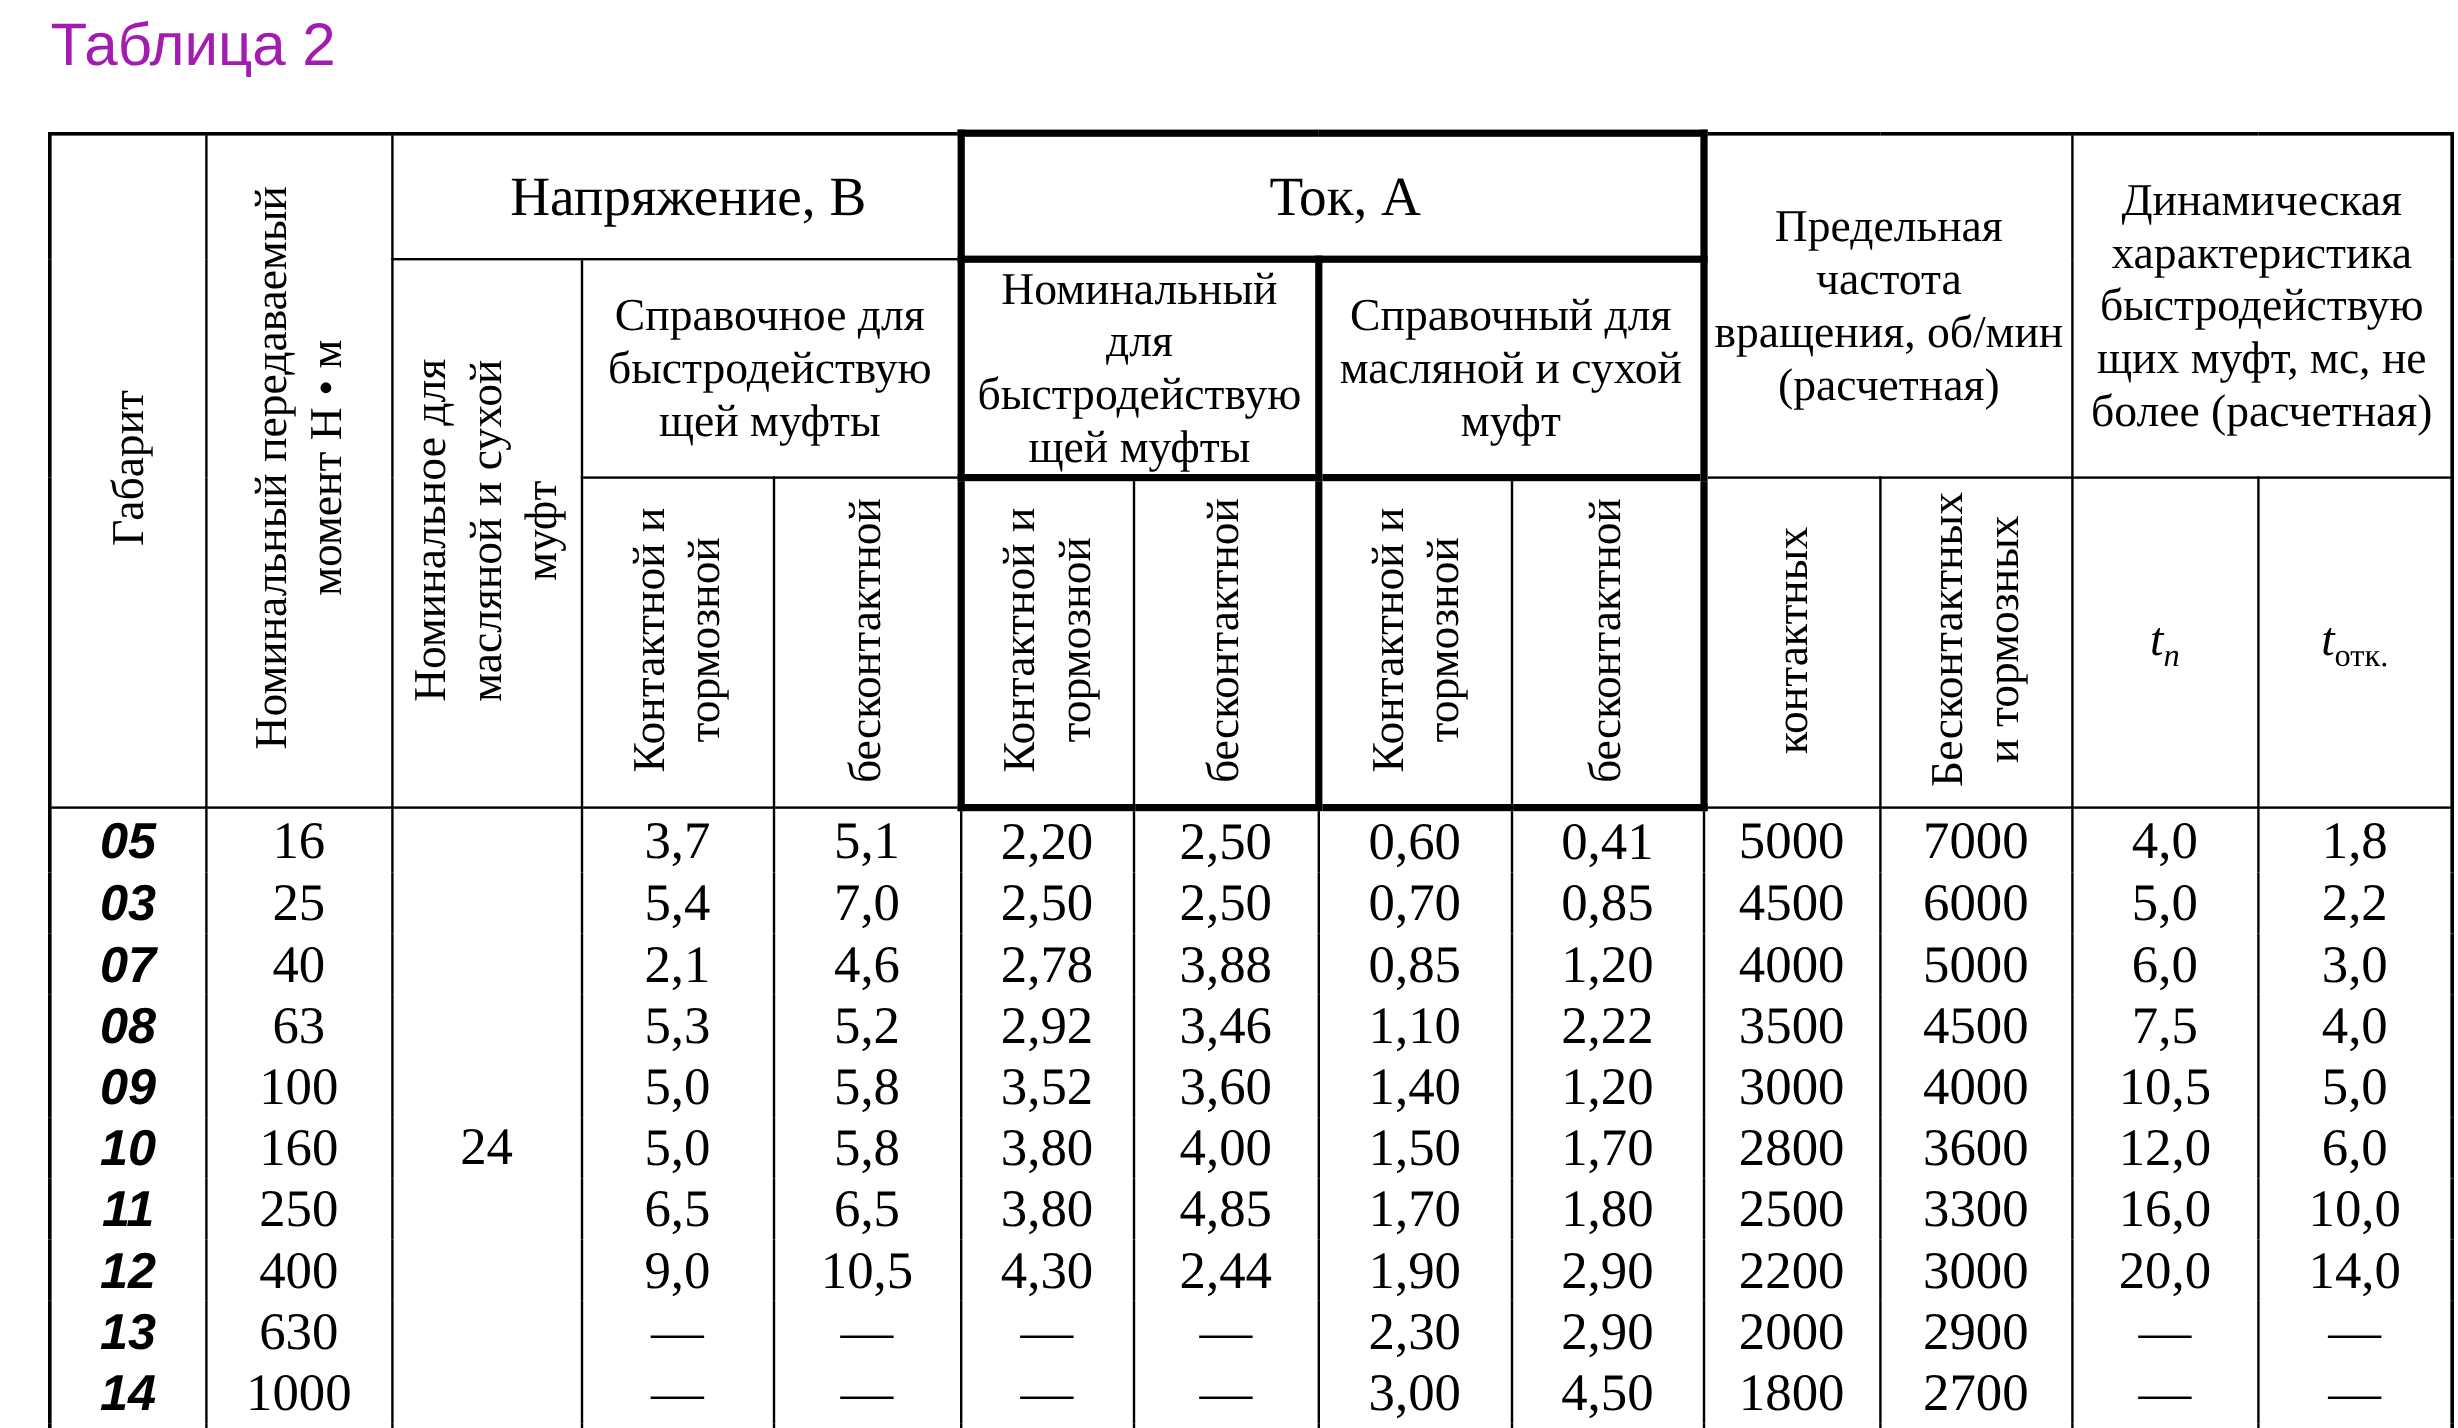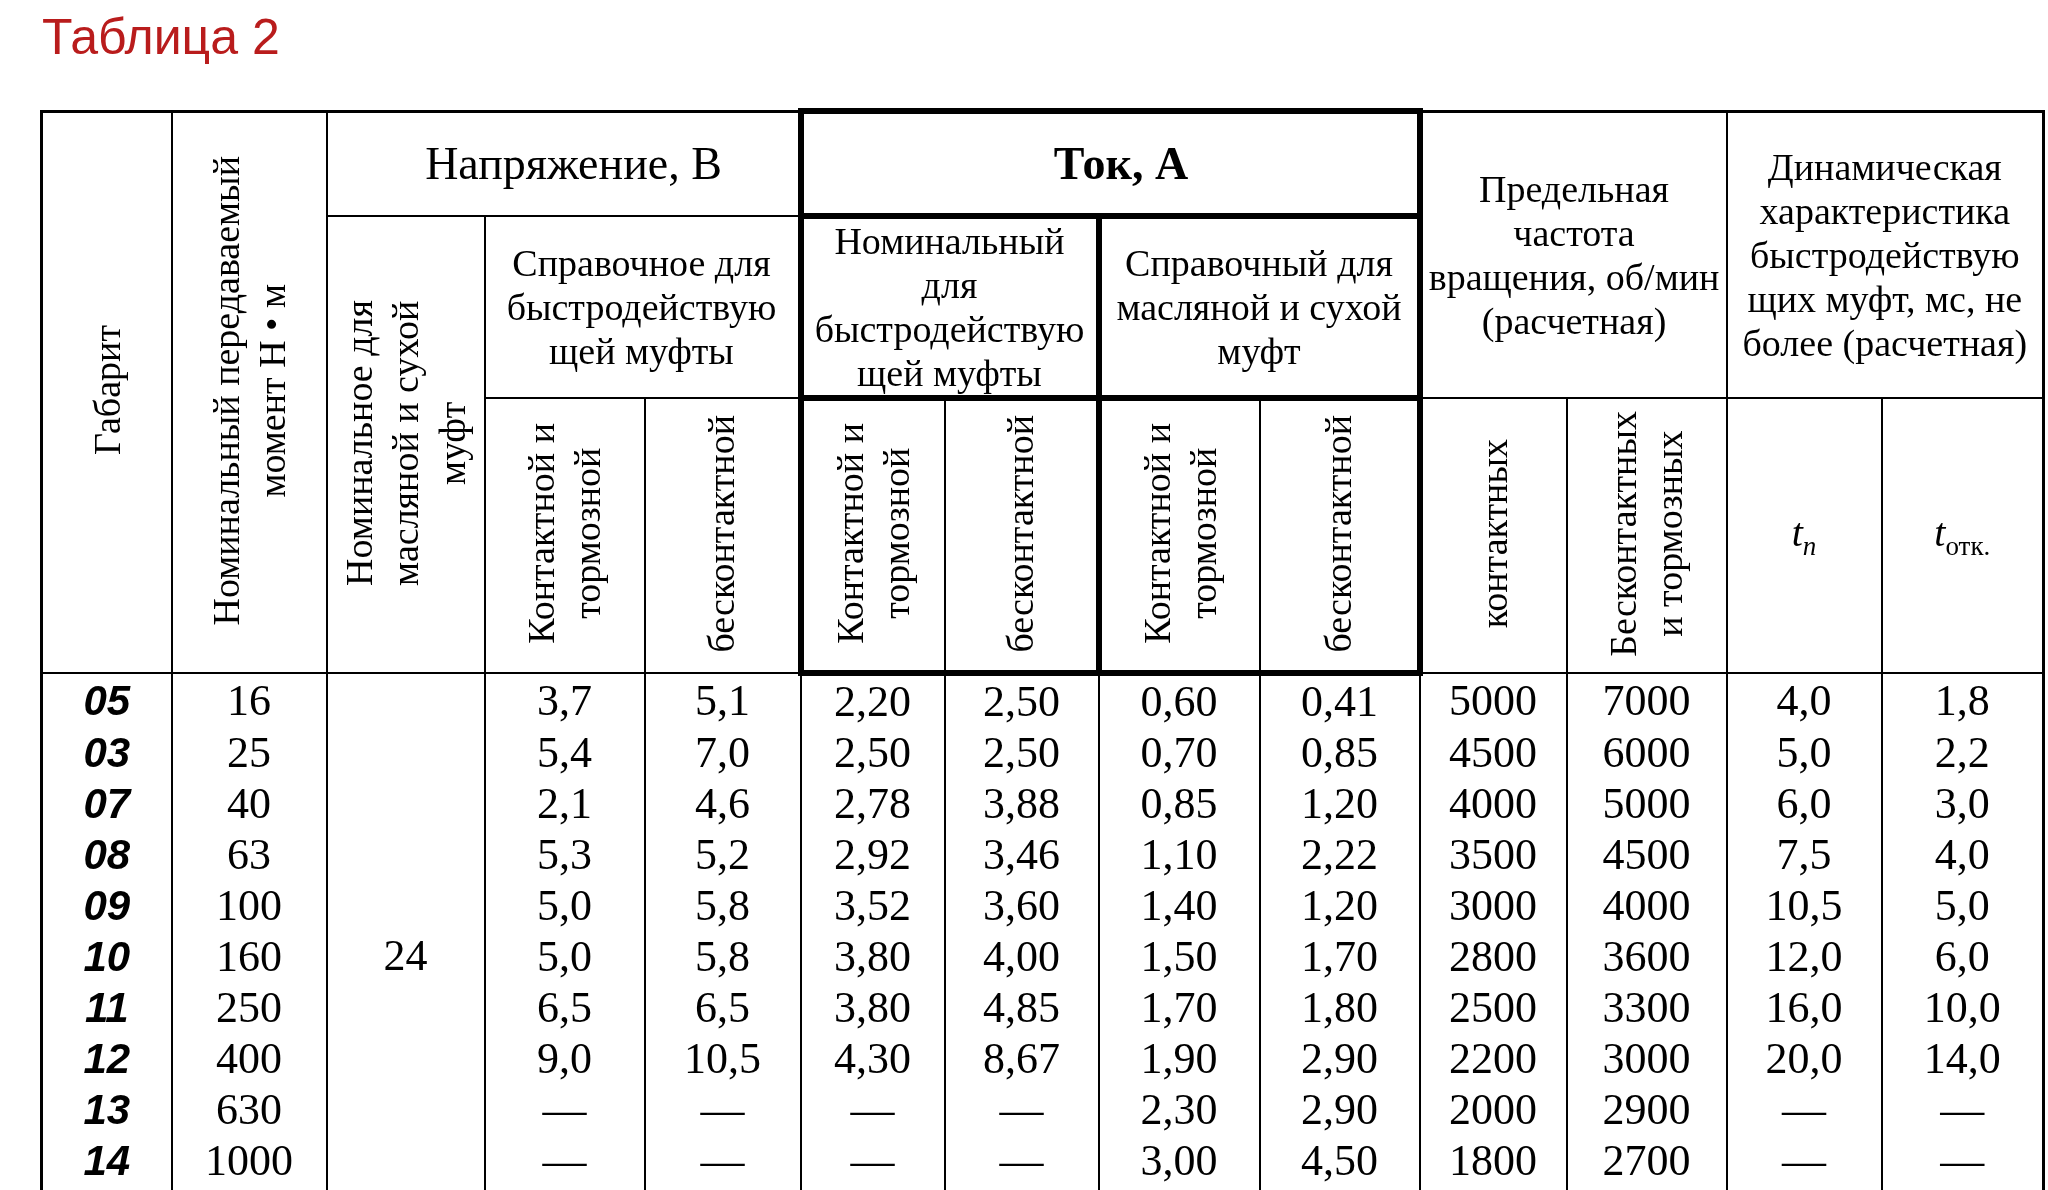--- a/index.html
+++ b/index.html
@@ -1,34 +1,34 @@
 <!DOCTYPE html>
 <html><head>
 <meta charset="utf-8">
 <style>
   html,body{margin:0;padding:0;background:#ffffff;}
   .page{position:relative;width:2048px;height:1190px;background:#fff;color:#000;
         font-family:"Liberation Serif",serif;overflow:hidden;}
   .title{position:absolute;left:42px;top:8px;font-family:"Liberation Sans",sans-serif;
-         font-size:50px;color:#b91c1c;}
+         font-size:50px;color:#a21caf;}
   table.spec{position:absolute;left:40px;top:108px;width:2002px;border-collapse:collapse;
              table-layout:fixed;border:3px solid #000;}
   th,td{border:2px solid #000;padding:0;margin:0;}
   thead th{font-weight:normal;vertical-align:middle;text-align:center;color:#000;}
   thead tr.r1{height:105px;}
   thead tr.r2{height:132px;}
   thead tr.r3{height:275px;}
   .h1{font-size:46px;padding-left:22px;}
   .hm{font-size:38px;line-height:1.16;white-space:pre-line;}
   .rot{display:inline-block;writing-mode:vertical-rl;transform:rotate(180deg);
        white-space:pre-line;font-size:38px;line-height:1.22;}
   .thickL{border-left-width:6px;}
   .thickR{border-right-width:6px;}
   .thickB{border-bottom-width:6px;}
-  .tokA{border-top-width:6px;border-left-width:6px;border-right-width:6px;border-bottom-width:6px;font-weight:bold;}
+  .tokA{border-top-width:6px;border-left-width:6px;border-right-width:6px;border-bottom-width:6px;}
   tbody tr{height:49px;}
   tbody td{border-top:none;border-bottom:none;font-size:44px;text-align:center;
            vertical-align:middle;color:#000;}
   tbody td.gab{font-family:"Liberation Sans",sans-serif;font-weight:700;font-size:42px;font-style:italic;}
   .tcell{font-size:40px;}
   .tcell i{font-style:italic;font-family:"Liberation Serif",serif;}
   .tcell sub{font-size:27px;}
   .tcell sub.it{font-style:italic;}
 </style>
 </head>
@@ -226,21 +226,21 @@
           <td>3300</td>
           <td>16,0</td>
           <td>10,0</td>
         </tr>
         <tr>
           <td class="gab">12</td>
           <td>400</td>
           <td>9,0</td>
           <td>10,5</td>
           <td>4,30</td>
-          <td>8,67</td>
+          <td>2,44</td>
           <td>1,90</td>
           <td>2,90</td>
           <td>2200</td>
           <td>3000</td>
           <td>20,0</td>
           <td>14,0</td>
         </tr>
         <tr>
           <td class="gab">13</td>
           <td>630</td>

